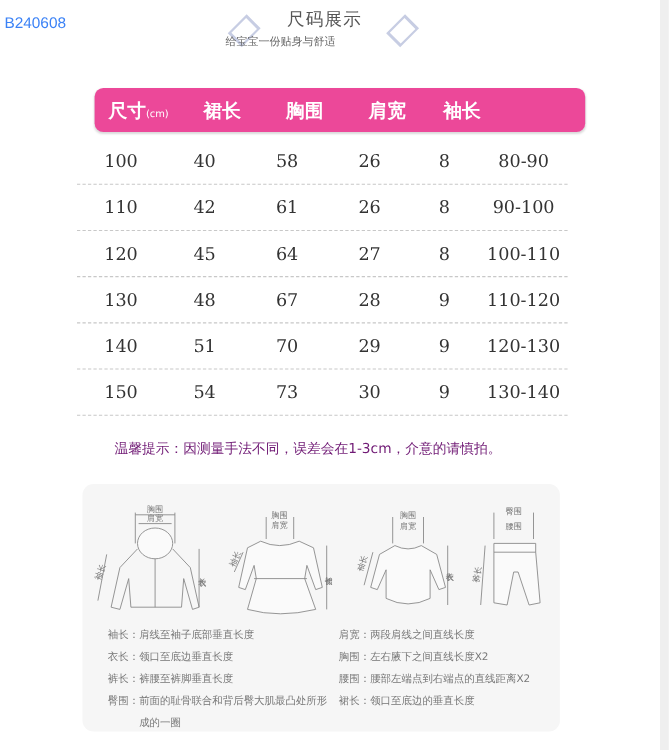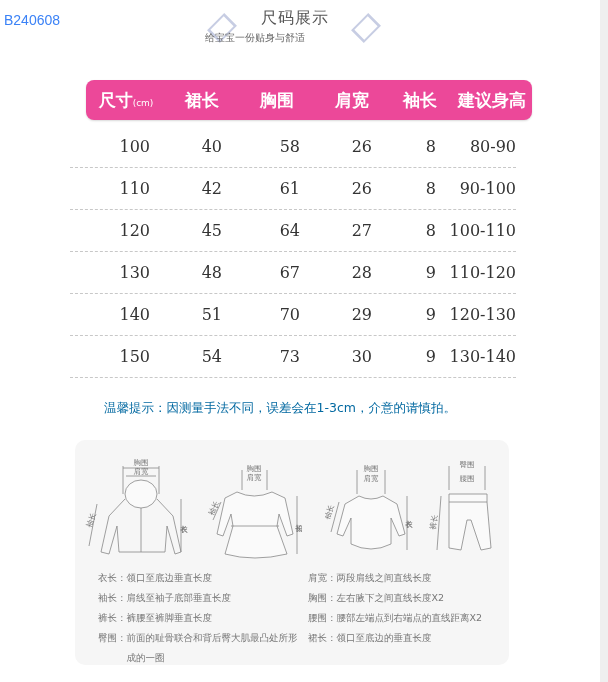--- a/index.html
+++ b/index.html
@@ -51,25 +51,25 @@
   .col2 { width: 78px; }
   .col3 { width: 72px; }
   .col4 { width: 64px; }
   .col5 { width: 80px; }
   .rows { position: absolute; left: 70px; top: 126px; width: 446px; }
   .row {
     display: flex; align-items: center; height: 41px;
     border-bottom: 1px dashed #c8c8c8;
   }
   .td {
-    text-align: right; font-family: "DejaVu Serif", serif; font-size: 16px; color: #333;
+    text-align: center; font-family: "DejaVu Serif", serif; font-size: 16px; color: #333;
   }
   .notice {
     position: absolute; left: 104px; top: 400px;
-    font-size: 12.5px; color: #0369a1;
+    font-size: 12.5px; color: #701a75;
   }
   .panel {
     position: absolute; left: 75px; top: 440px; width: 434px; height: 225px;
     background: #f6f6f6; border-radius: 10px;
   }
   .fig { position: absolute; top: 14px; }
   .fig svg { display: block; }
   .lbl { font-size: 7.5px; fill: #777; font-family: "DejaVu Sans", sans-serif; }
   .desc-col { position: absolute; top: 128px; font-size: 9.5px; color: #777; line-height: 20px; }
   .desc-col.left { left: 23px; width: 200px; }
@@ -90,21 +90,20 @@
   <div class="title-sub">给宝宝一份贴身与舒适</div>
   <div class="diamond right"></div>
 </div>
 
 <div class="table-head">
   <div class="th col0"><span>尺寸</span><small>(cm)</small></div>
   <div class="th col1">裙长</div>
   <div class="th col2">胸围</div>
   <div class="th col3">肩宽</div>
   <div class="th col4">袖长</div>
-  <div class="th col5">建议身高</div>
 </div>
 
 <div class="rows">
   <div class="row">
     <div class="td col0">100</div>
     <div class="td col1">40</div>
     <div class="td col2">58</div>
     <div class="td col3">26</div>
     <div class="td col4">8</div>
     <div class="td col5">80-90</div>
@@ -218,28 +217,28 @@
         <line x1="14" y1="42" x2="10" y2="96"></line>
       </g>
       <text class="lbl" x="40" y="13" text-anchor="middle">臀围</text>
       <text class="lbl" x="40" y="27" text-anchor="middle">腰围</text>
       <text class="lbl" x="8" y="76" transform="rotate(-80 8 76)">裤长</text>
     </svg>
   </div>
 
   <div class="desc-col left">
     <div class="desc-item">
+        <span class="desc-key">袖长：</span>
+        <span class="desc-val">肩线至袖子底部垂直长度</span>
+      </div>
+    <div class="desc-item">
         <span class="desc-key">衣长：</span>
         <span class="desc-val">领口至底边垂直长度</span>
       </div>
     <div class="desc-item">
-        <span class="desc-key">袖长：</span>
-        <span class="desc-val">肩线至袖子底部垂直长度</span>
-      </div>
-    <div class="desc-item">
         <span class="desc-key">裤长：</span>
         <span class="desc-val">裤腰至裤脚垂直长度</span>
       </div>
     <div class="desc-item">
         <span class="desc-key">臀围：</span>
         <span class="desc-val">前面的耻骨联合和背后臀大肌最凸处所形成的一圈</span>
       </div>
   </div>
 
   <div class="desc-col right">

